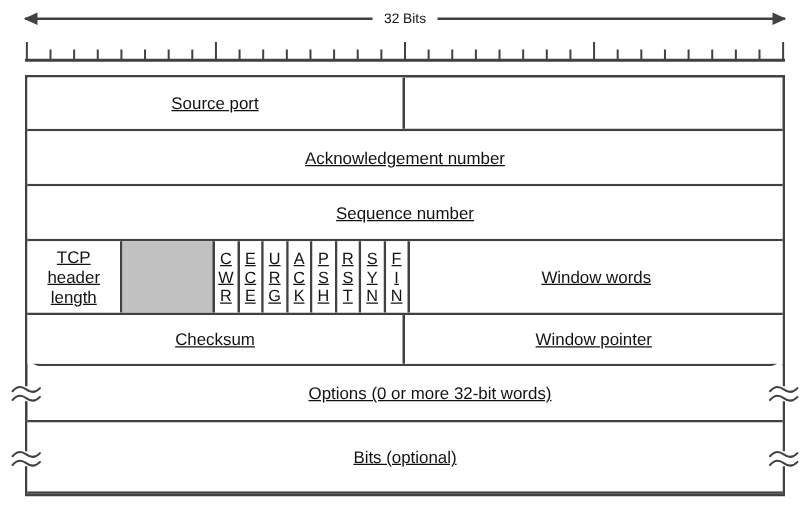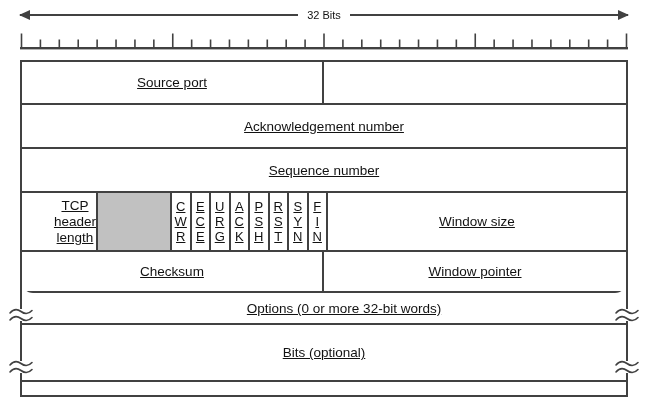--- a/index.html
+++ b/index.html
@@ -33,28 +33,28 @@
   }
   .row{display:flex;box-sizing:border-box;border-bottom:2px solid var(--line);}
   .row:last-child{border-bottom:none;}
   .cell{
     box-sizing:border-box;border-right:2px solid var(--line);
     display:flex;align-items:center;justify-content:center;
     font-size:13.5px;text-align:center;background:var(--bg);text-decoration:underline;
   }
   .cell.last{border-right:none;flex:1;}
   .half{width:302px;}
-  .w-hlen{width:76px;justify-content:flex-end;}
+  .w-hlen{width:76px;}
   .w-res{width:74px;background:var(--reserved);}
   .w-flag{width:19.5px;font-size:13px;line-height:15px;padding:0;}
   .pre{white-space:pre-line;}
   .hlen-label{font-size:13.5px;line-height:16px;}
   
   .r1{height:43px;} .r2{height:44px;} .r3{height:44px;}
-  .r4{height:59px;} .r5{height:41px;border-radius:11px;} .r6{height:32px;padding-left:40px;} .r7{height:57px;}
+  .r4{height:59px;} .r5{height:41px;border-radius:11px;} .r6{height:45px;padding-left:40px;} .r7{height:57px;}
   
   .squig{position:absolute;width:28px;height:20px;}
   .squig.sl{left:-15px;}
   .squig.sr{right:-15px;}
   .squig.opt{top:243px;}
   .squig.dat{top:295px;}
 </style>
 </head>
 <body>
 
@@ -168,21 +168,21 @@
           <span class="pre">S
 Y
 N</span>
         </div>
       <div class="cell w-flag">
           <span class="pre">F
 I
 N</span>
         </div>
       <div class="cell last">
-          <span>Window size</span>
+          <span>Window words</span>
         </div>
     </div>
 
     <div class="row r5">
       <div class="cell half">
           <span>Checksum</span>
         </div>
       <div class="cell last">
           <span>Window pointer</span>
         </div>

